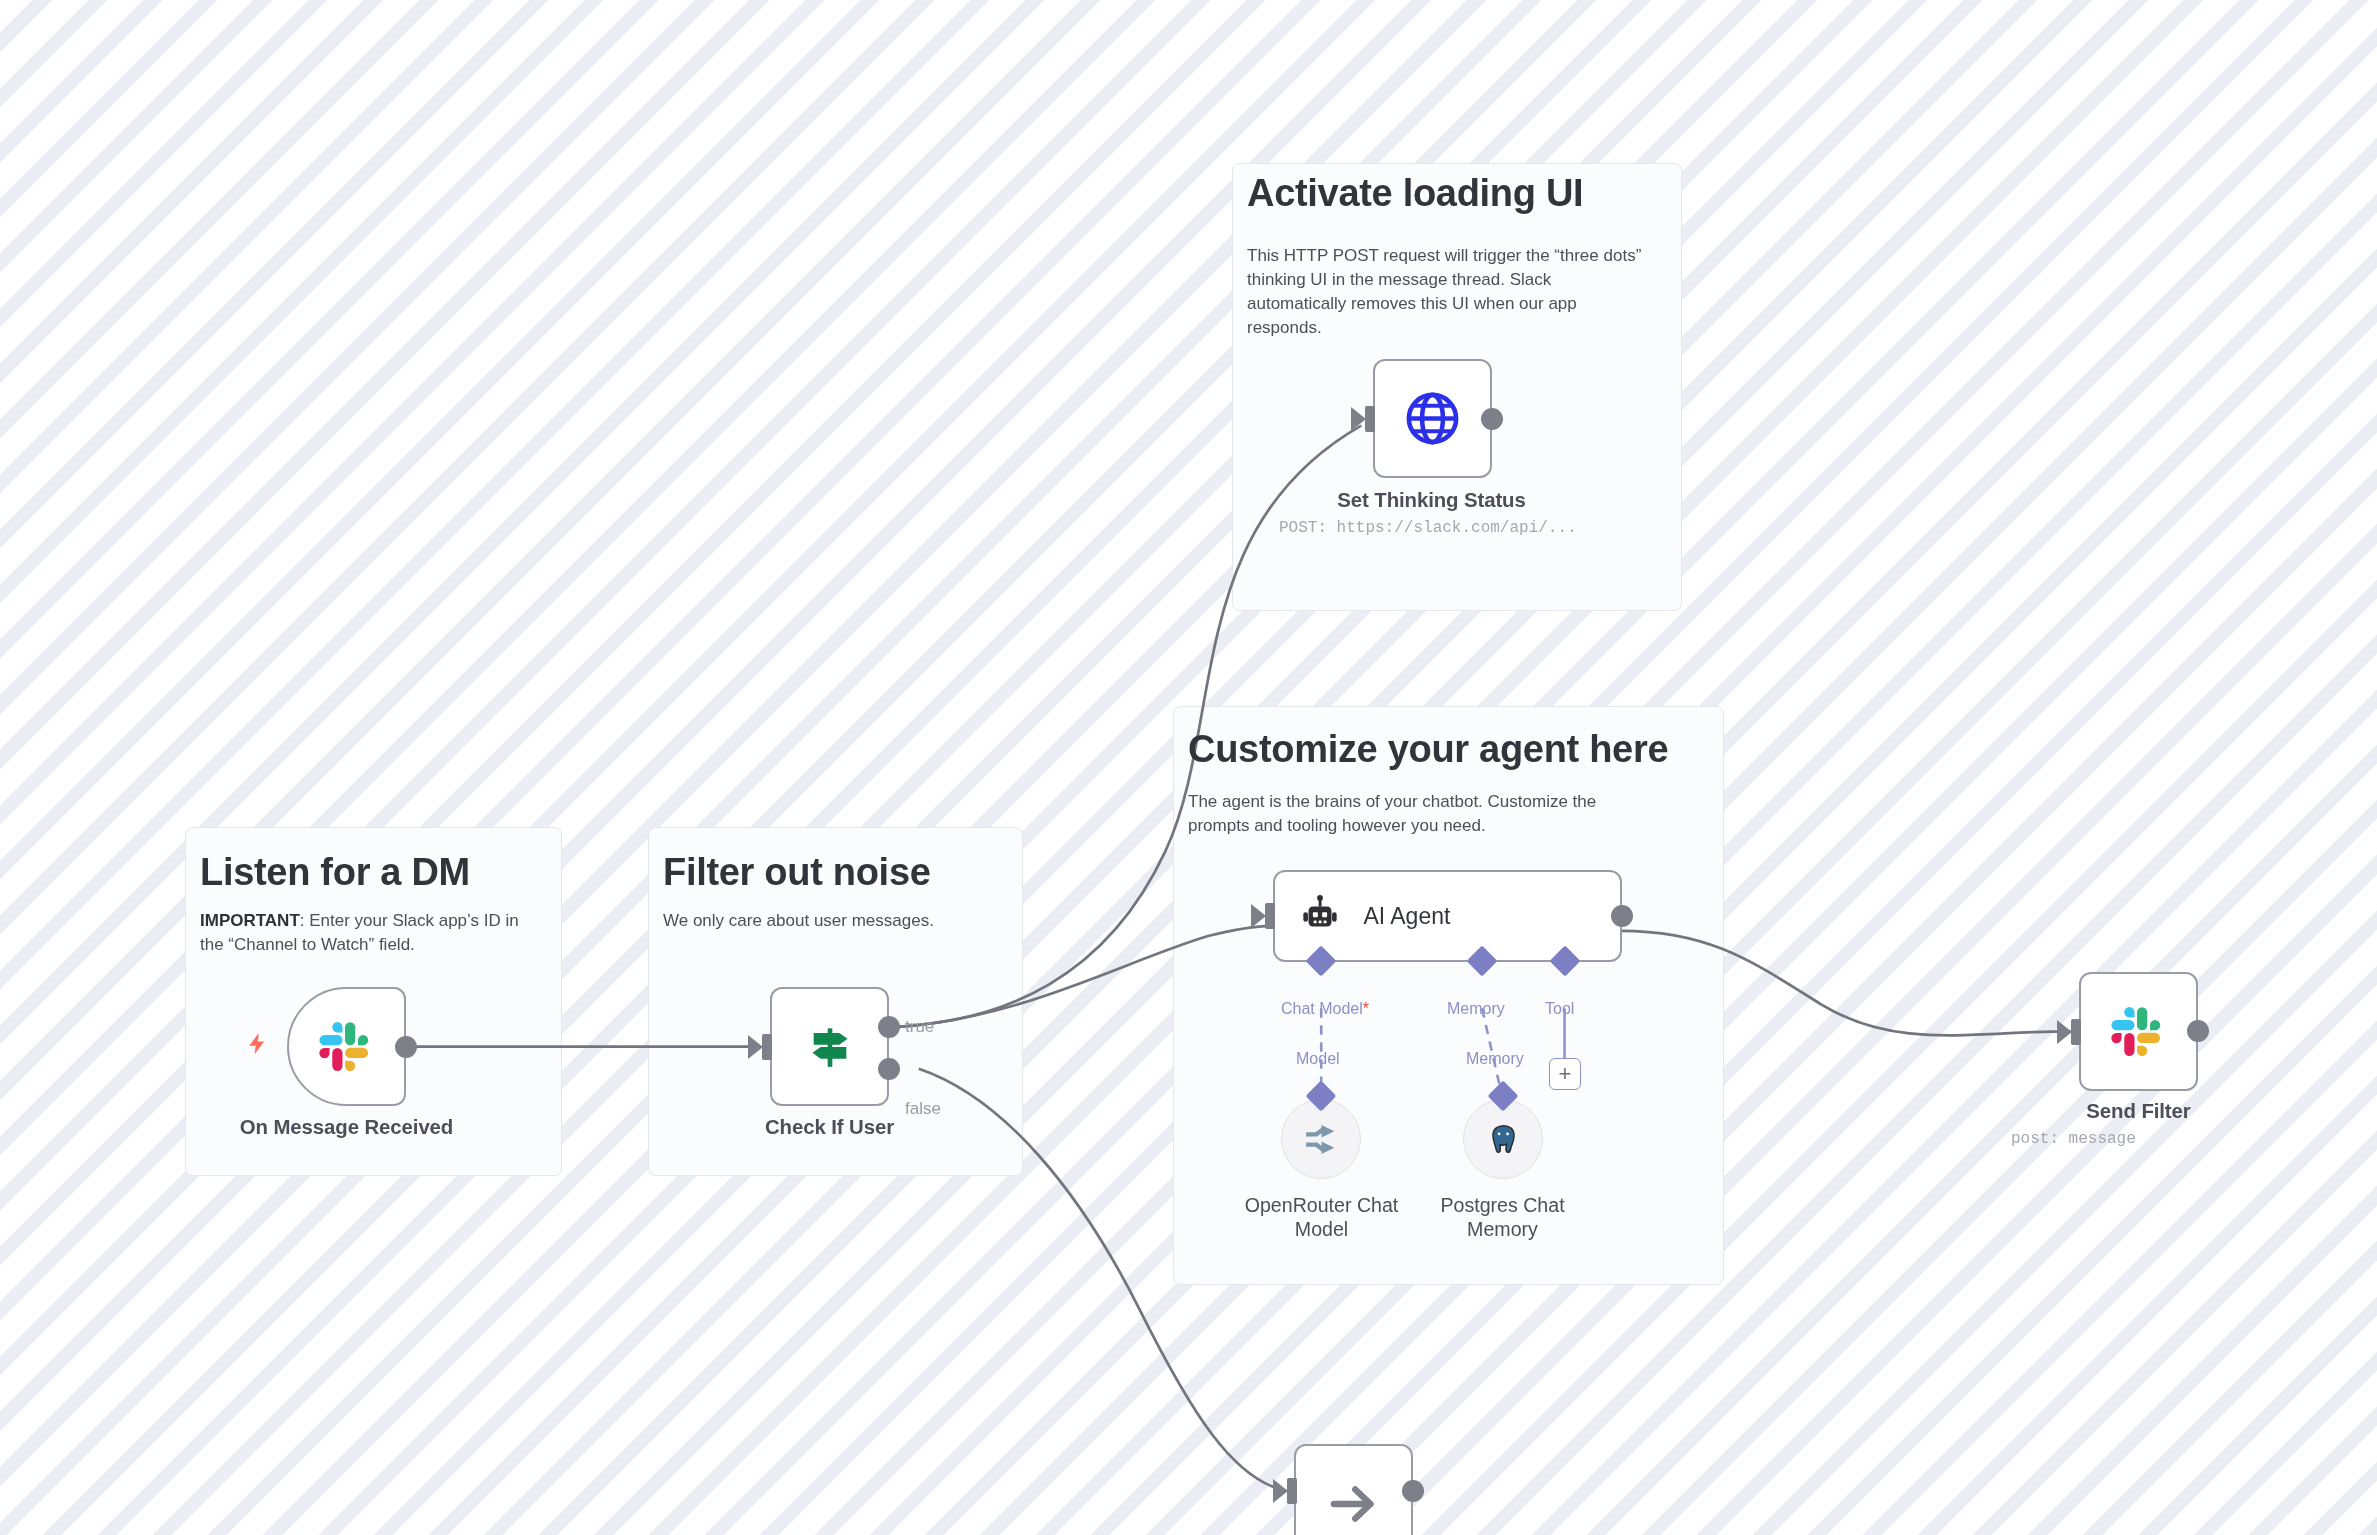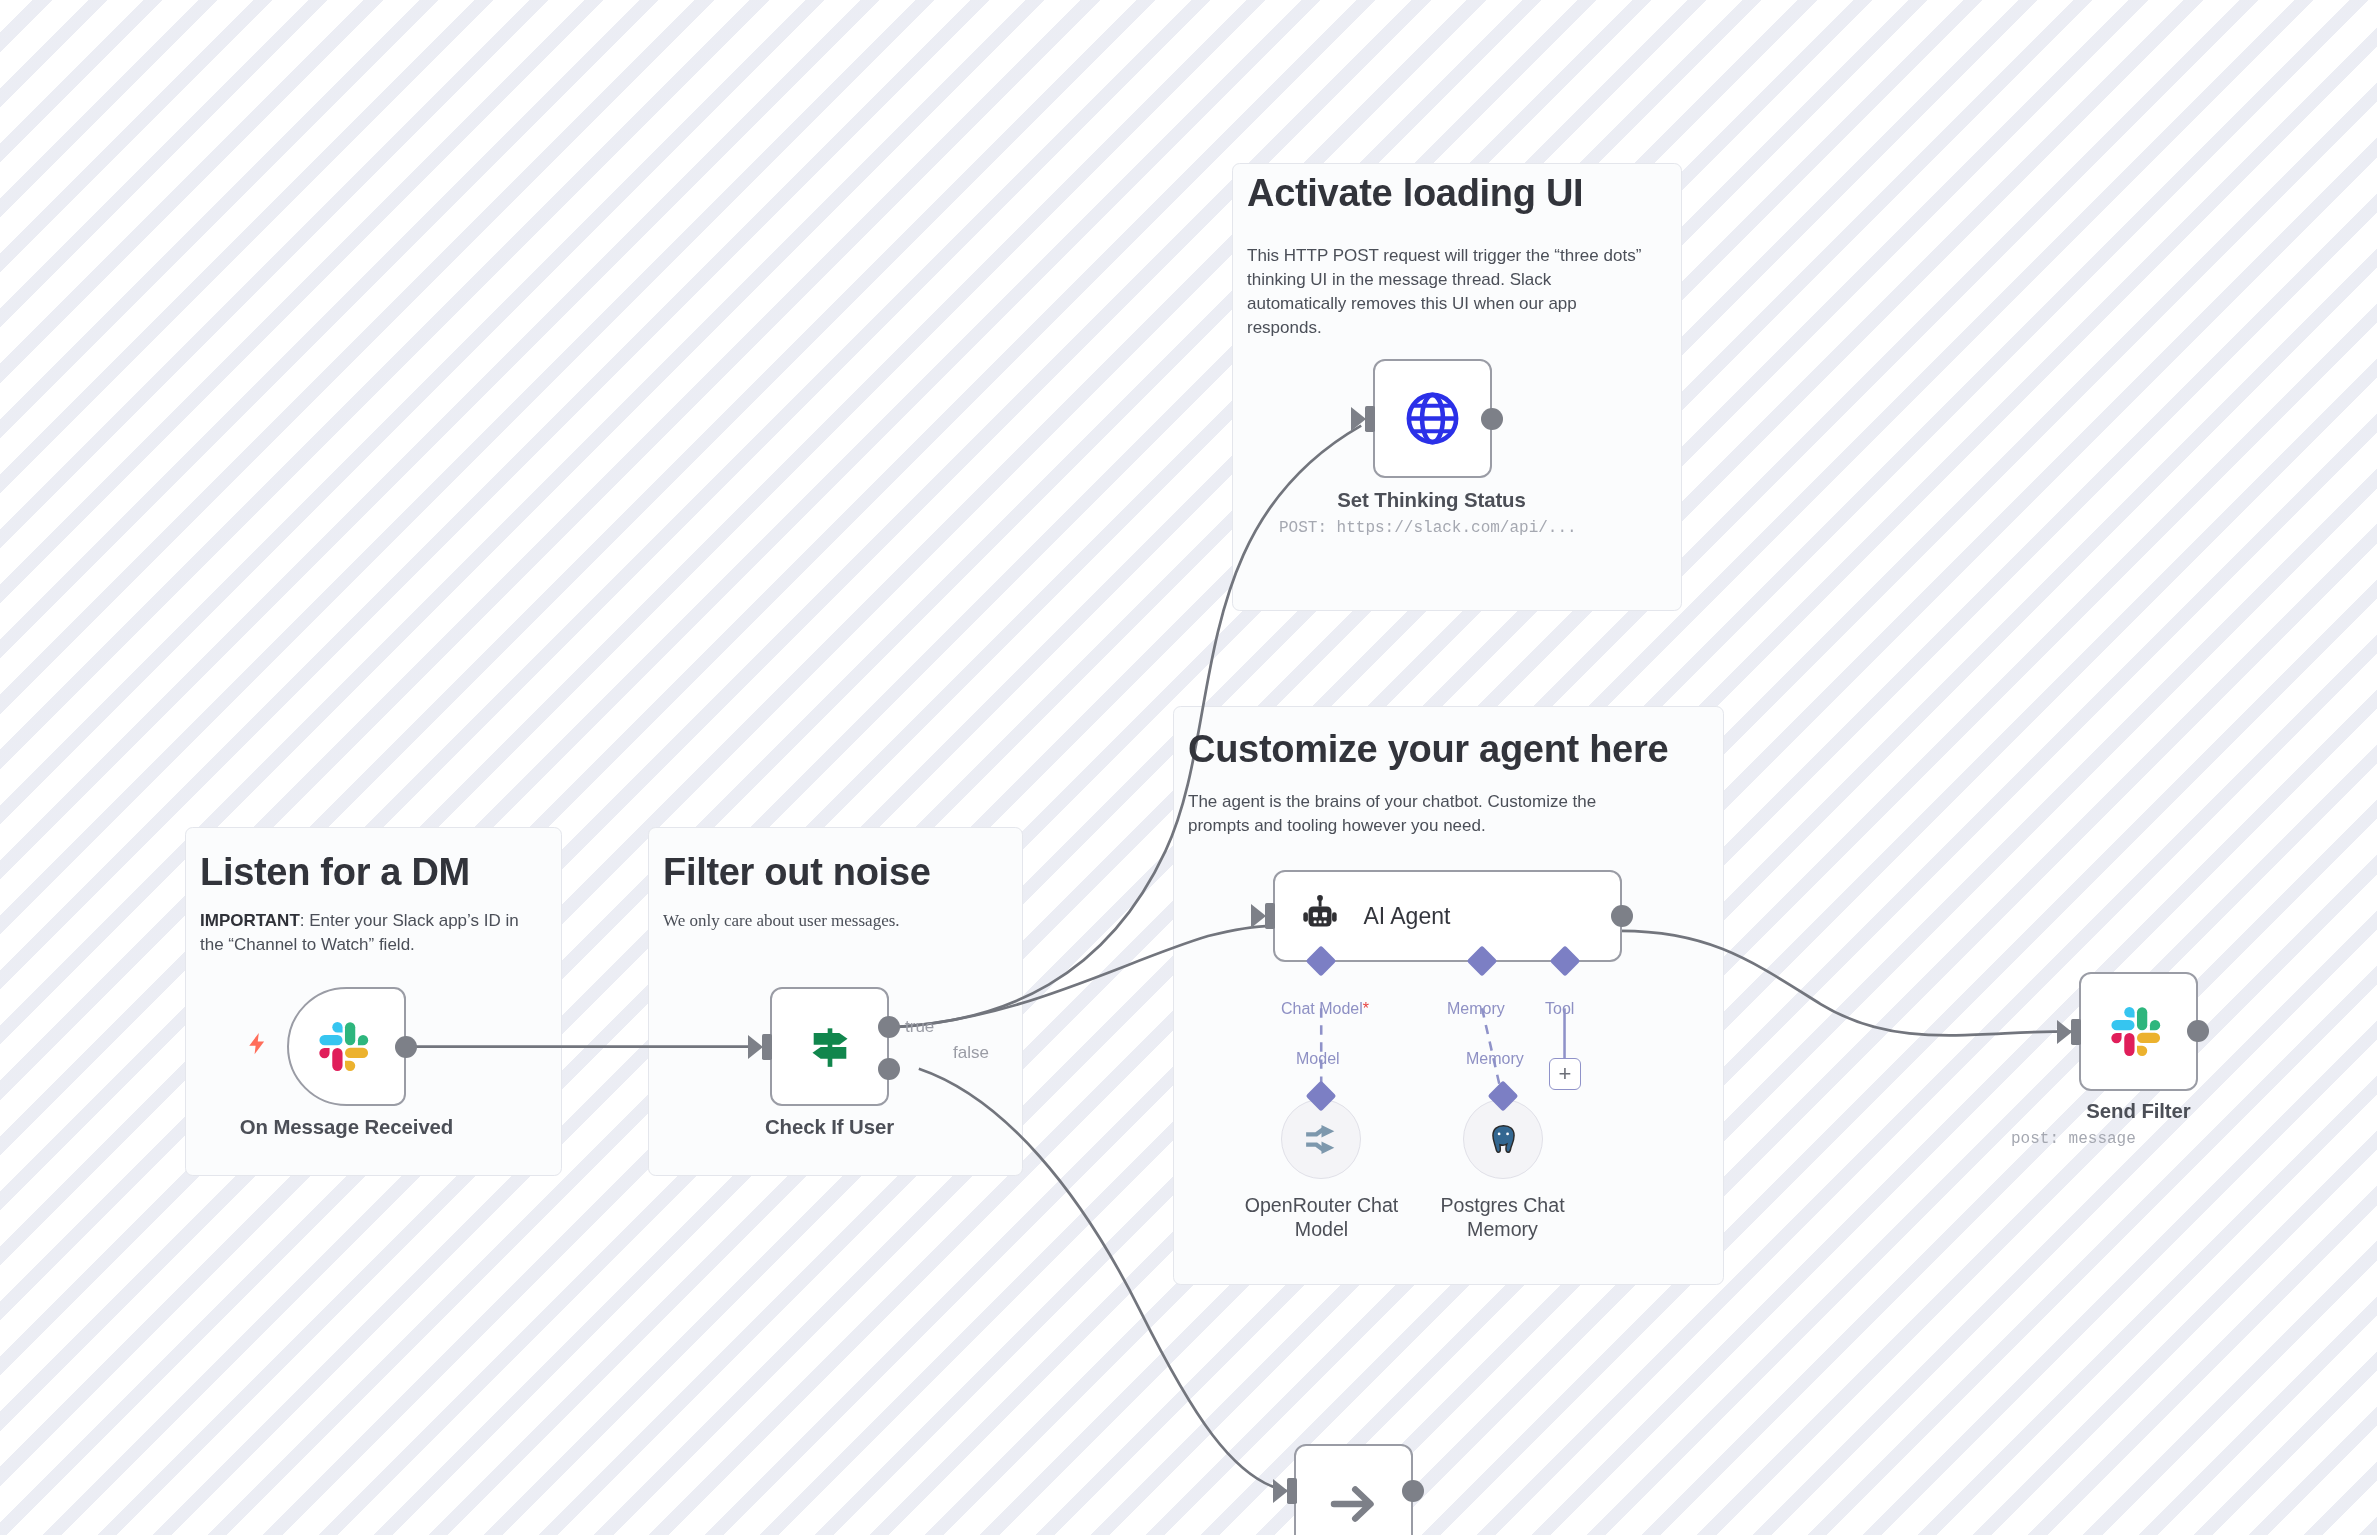--- a/index.html
+++ b/index.html
@@ -207,21 +207,21 @@
 <div id="canvas">
 
   <div class="sticky" style="left:185px; top:827px; width:377px; height:349px;"></div>
   <div class="sticky-title" style="left:200px; top:851px; width:349px;">Listen for a DM</div>
   <div class="sticky-body" style="left:200px; top:909px; width:347px;">
     <b>IMPORTANT</b><span>: Enter your Slack app’s ID in the “Channel to Watch” field.</span>
   </div>
 
   <div class="sticky" style="left:648px; top:827px; width:375px; height:349px;"></div>
   <div class="sticky-title" style="left:663px; top:851px; width:349px;">Filter out noise</div>
-  <div class="sticky-body" style="left:663px; top:909px; width:340px;font-family:Liberation Serif, serif;">We only care about user messages.</div>
+  <div class="sticky-body" style="left:663px; top:909px; width:340px;">We only care about user messages.</div>
 
   <div class="sticky" style="left:1232px; top:163px; width:450px; height:448px;"></div>
   <div class="sticky-title" style="left:1247px; top:172px; width:425px;">Activate loading UI</div>
   <div class="sticky-body" style="left:1247px; top:244px; width:397px;">This HTTP POST request will trigger the “three dots” thinking UI in the message thread. Slack automatically removes this UI when our app responds.</div>
 
   <div class="sticky" style="left:1173px; top:706px; width:551px; height:579px;"></div>
   <div class="sticky-title" style="left:1188px; top:719px; width:528px;margin-top:9px;">Customize your agent here</div>
   <div class="sticky-body" style="left:1188px; top:790px; width:465px;">The agent is the brains of your chatbot. Customize the prompts and tooling however you need.</div>
 
   <svg id="edges" viewBox="0 0 2794 1805" xmlns="http://www.w3.org/2000/svg">
@@ -271,21 +271,21 @@
   <div class="node square" style="left:770px; top:987px;">
     <svg width="56" height="56" viewBox="0 0 48 48">
       <rect x="22" y="8" width="4" height="33" fill="#11864d"></rect>
       <path d="M10 12 h22 l7 5 -7 5 H10 z" fill="#11864d"></path>
       <path d="M38 24 H16 l-7 5 7 5 h22 z" fill="#11864d"></path>
     </svg>
   </div>
   <div class="port-out" style="left:878px; top:1016px;"></div>
   <div class="port-label" style="left:905px; top:1017px;">true</div>
   <div class="port-out" style="left:878px; top:1058px;"></div>
-  <div class="port-label" style="left:905px; top:1043px;margin-left:48px;">false</div>
+  <div class="port-label" style="left:905px; top:1099px;">false</div>
   <div class="port-in" style="left:762px; top:1034px;"></div>
   <div class="node-caption" style="left:702px; top:1116px; width:255px;">Check If User</div>
 
   <div class="node square" style="left:1373px; top:359px;">
     <svg width="61" height="61" viewBox="0 0 24 24">
       <circle cx="12" cy="12" r="9.3" fill="none" stroke="#2b30e8" stroke-width="1.8"></circle>
       <ellipse cx="12" cy="12" rx="4.1" ry="9.3" fill="none" stroke="#2b30e8" stroke-width="1.8"></ellipse>
       <line x1="2.7" y1="12" x2="21.3" y2="12" stroke="#2b30e8" stroke-width="1.8"></line>
       <line x1="4.2" y1="7" x2="19.8" y2="7" stroke="#2b30e8" stroke-width="1.6"></line>
       <line x1="4.2" y1="17" x2="19.8" y2="17" stroke="#2b30e8" stroke-width="1.6"></line>

